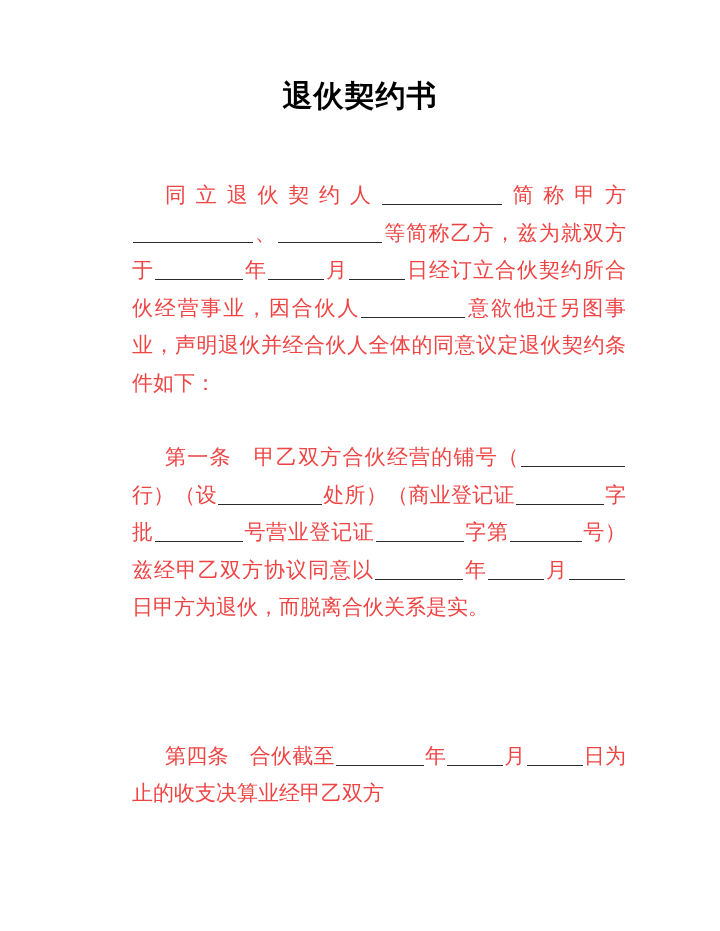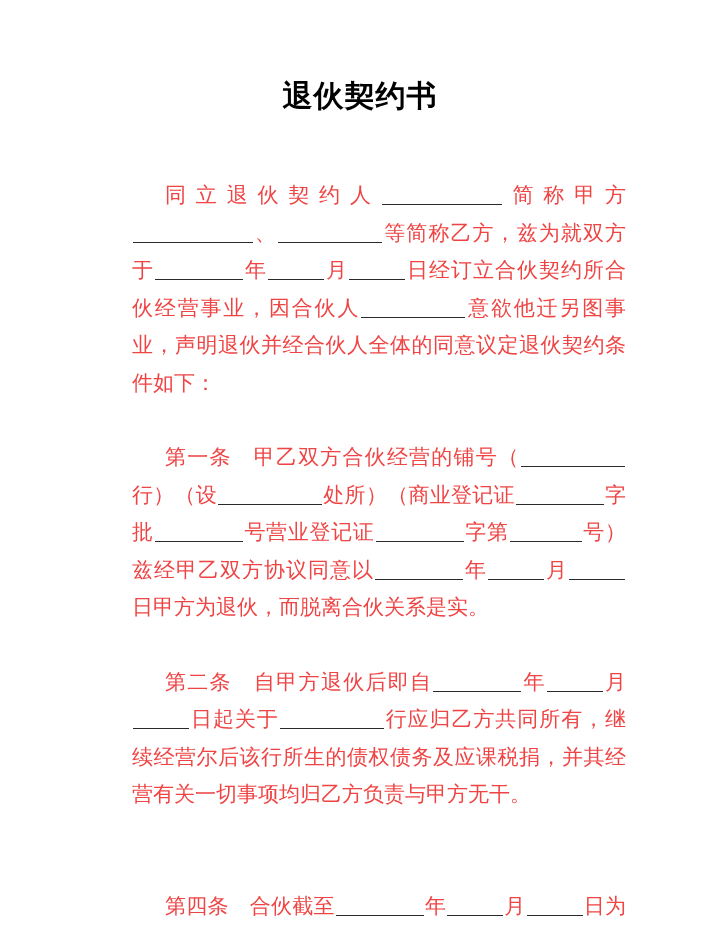--- a/index.html
+++ b/index.html
@@ -85,21 +85,20 @@
   <div class="body-block">
 
     <div class="para indent"><span>同立退伙契约人</span><span class="blank b-xxl"></span><span>简称甲方</span><span class="blank b-xxl"></span><span>、</span><span class="blank b-xl"></span><span>等简称乙方，兹为就双方于</span><span class="blank b-lg"></span><span>年</span><span class="blank b-sm"></span><span>月</span><span class="blank b-sm"></span><span>日经订立合伙契约所合伙经营事业，因合伙人</span><span class="blank b-xl"></span><span>意欲他迁另图事业，声明退伙并经合伙人全体的同意议定退伙契约条件如下：</span></div>
 
     <div class="gap-md"></div>
 
     <div class="para indent"><span class="nbr">第一条　</span><span>甲乙双方合伙经营的铺号（</span><span class="blank b-xl"></span><span>行）（设</span><span class="blank b-xl"></span><span>处所）（商业登记证</span><span class="blank b-lg"></span><span>字批</span><span class="blank b-lg"></span><span>号营业登记证</span><span class="blank b-lg"></span><span>字第</span><span class="blank b-md"></span><span>号）兹经甲乙双方协议同意以</span><span class="blank b-lg"></span><span>年</span><span class="blank b-sm"></span><span>月</span><span class="blank b-sm"></span><span>日甲方为退伙，而脱离合伙关系是实。</span></div>
 
     <div class="gap-md"></div>
 
-    <div class="para indent"><span class="nbr">第二条　</span><span>自甲方退伙后即自</span><span class="blank b-lg"></span><span>年</span><span class="blank b-sm"></span><span>月</span><span class="blank b-sm"></span><span>日起关于</span><span class="blank b-xl"></span><span>行应归乙方共同所有，继续经营尔后该行所生的债权债务及应课税捐，并其经营有关一切事项均归乙方负责与甲方无干。</span></div>
 
     <div class="gap-md"></div>
 
 
     <div class="gap-md"></div>
 
     <div class="para indent"><span class="nbr">第四条　</span><span>合伙截至</span><span class="blank b-lg"></span><span>年</span><span class="blank b-sm"></span><span>月</span><span class="blank b-sm"></span><span>日为止的收支决算业经甲乙双方</span></div>
 
   </div>
 </div>

